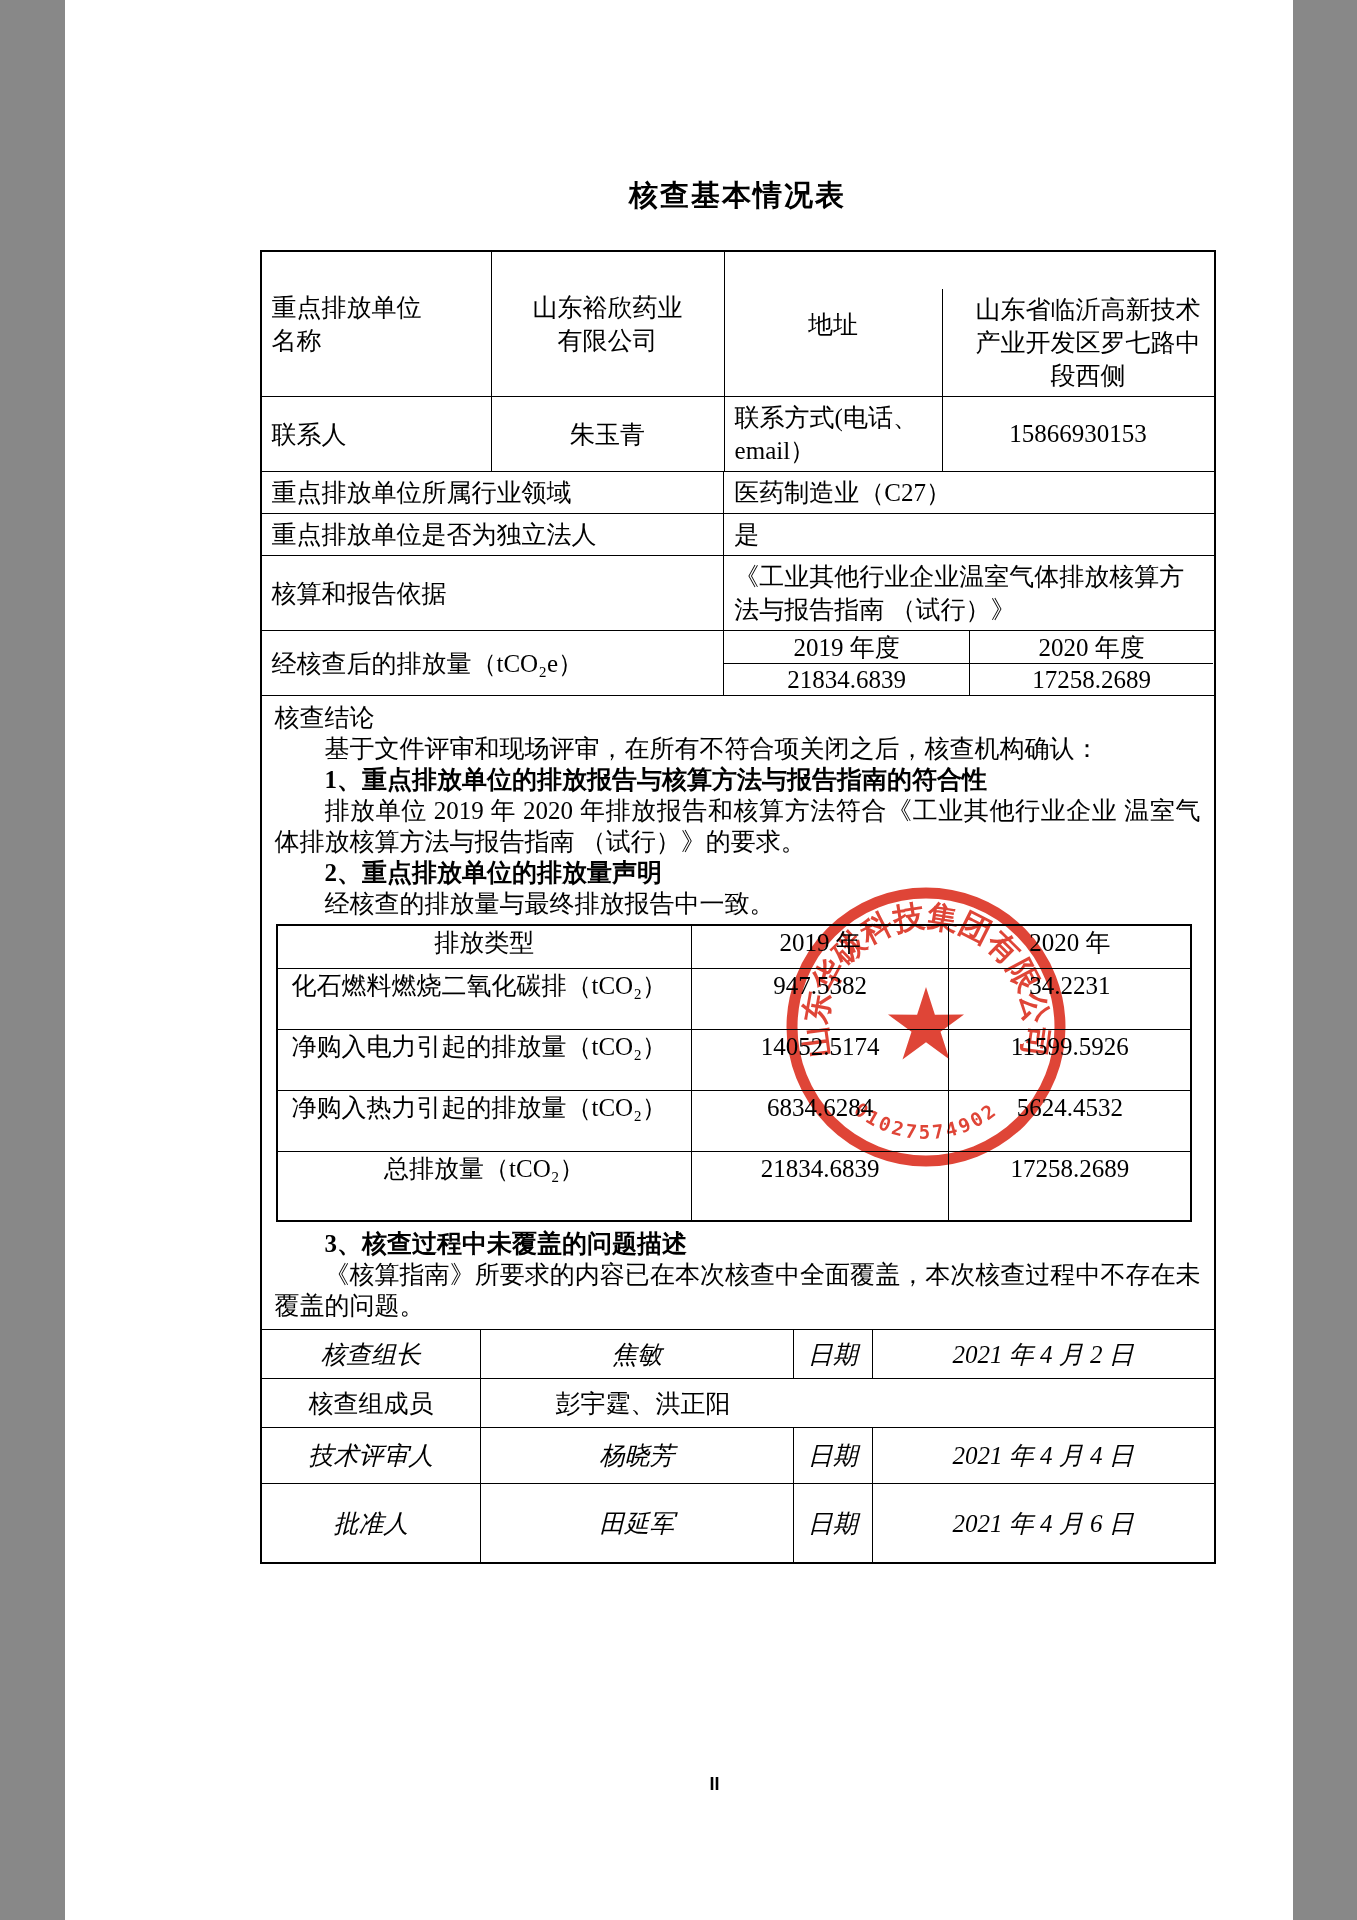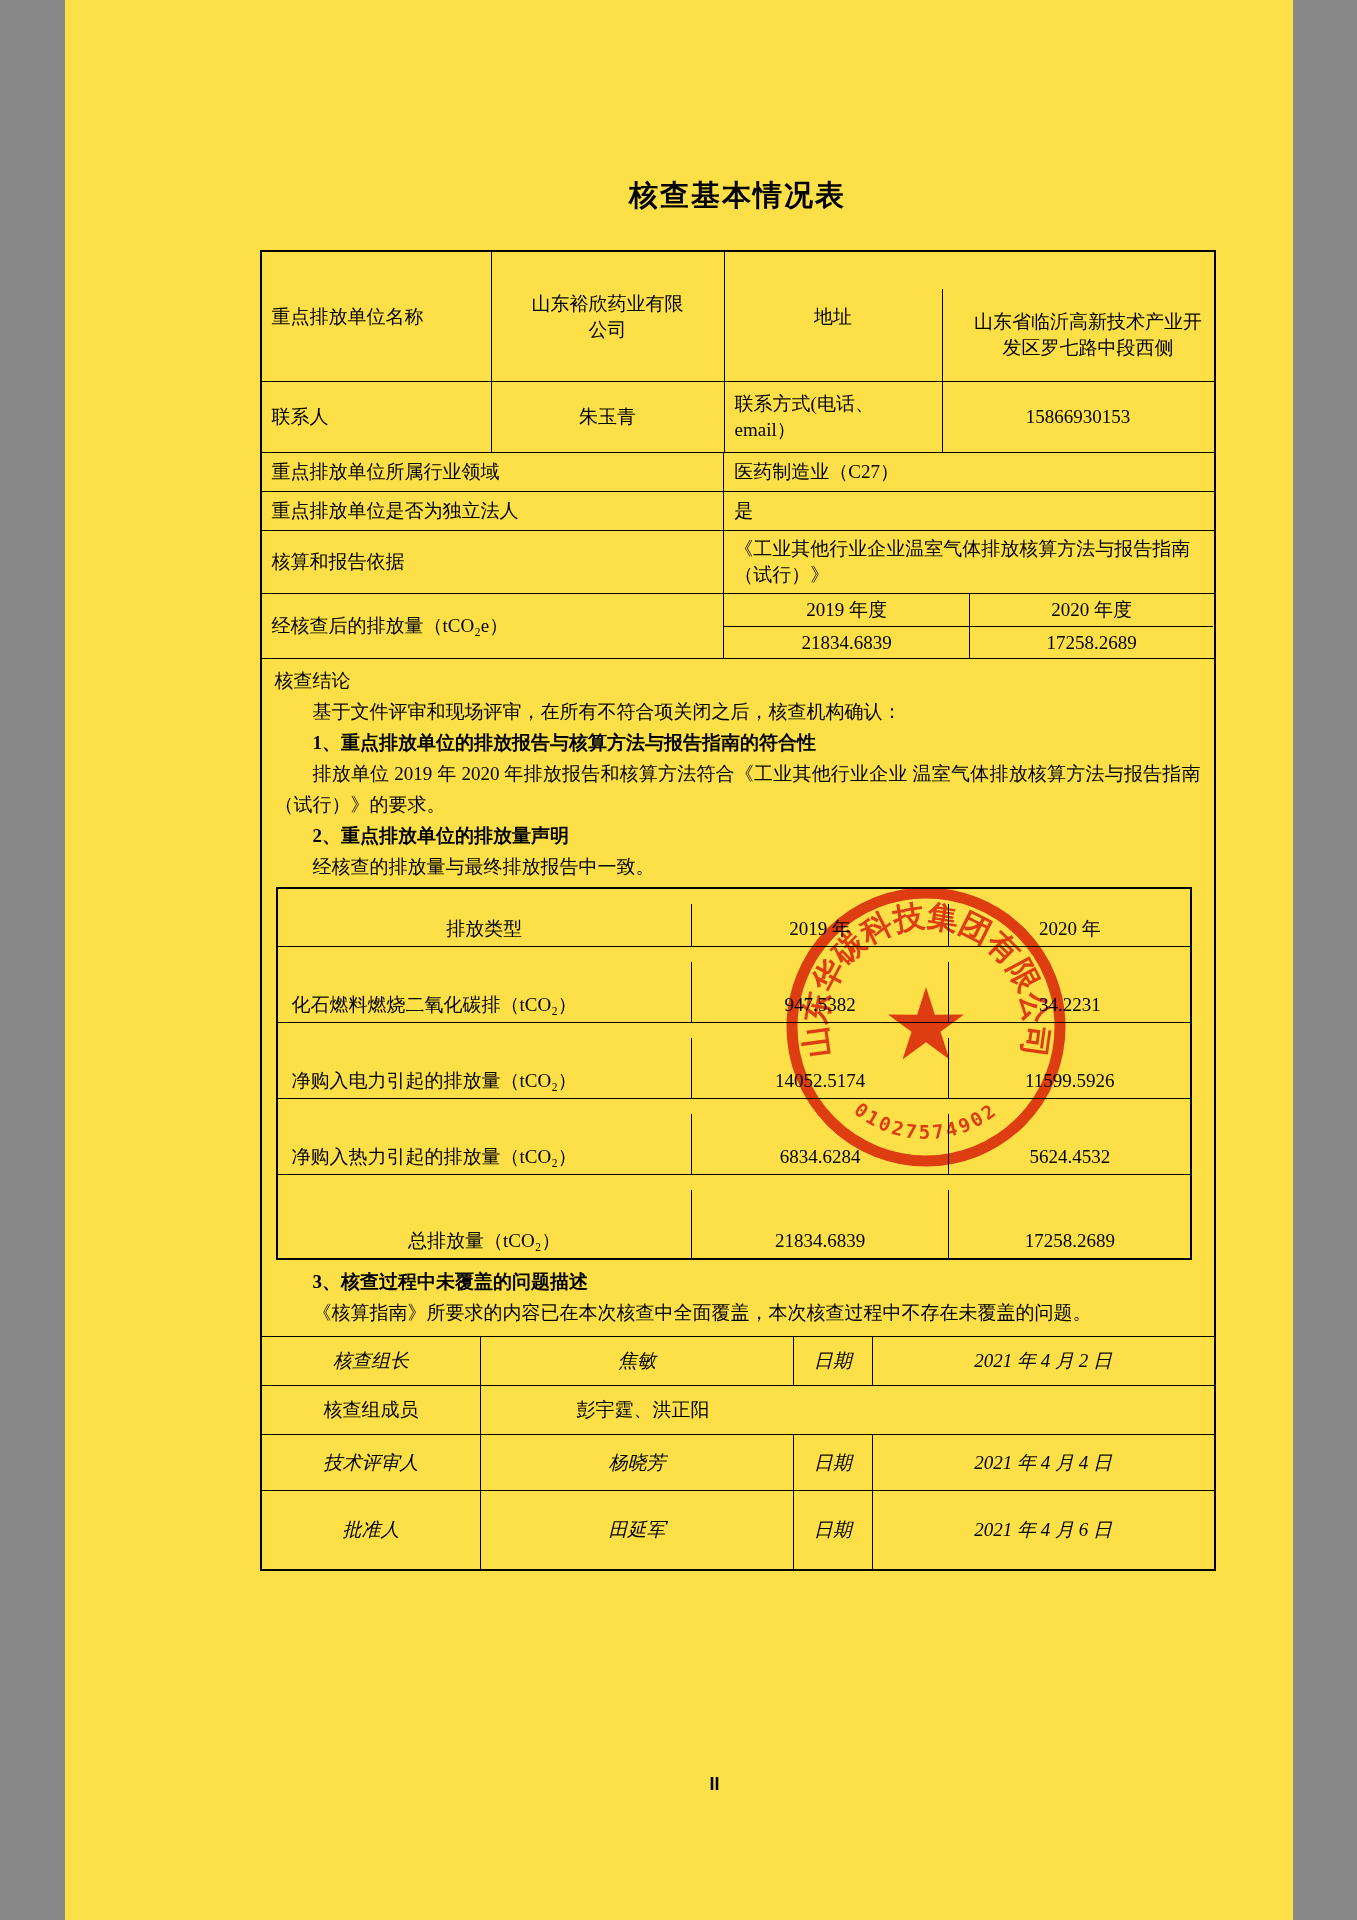--- a/index.html
+++ b/index.html
@@ -1,39 +1,39 @@
 <!DOCTYPE html>
 <html><head>
 <meta charset="utf-8">
 <style>
   * { margin: 0; padding: 0; box-sizing: border-box; }
   html, body { background: #888; }
   .page {
     position: relative;
     width: 1228px;
     height: 1920px;
-    background: #fde047;
+    background: #ffffff;
     margin: 0 auto;
     font-family: "Liberation Serif", "DejaVu Serif", serif;
     color: #000;
     overflow: hidden;
   }
   .doc-title {
     position: absolute;
     left: 195px; top: 176px; width: 956px;
     text-align: center;
     font-size: 29px;
     font-weight: bold;
     letter-spacing: 2px;
   }
   .main-table {
     position: absolute;
     left: 195px; top: 250px; width: 956px;
     border: 2px solid #000;
-    font-size: 19px;
+    font-size: 25px;
   }
   .trow { display: grid; border-top: 1.5px solid #000; }
   .trow.first { border-top: none; }
   .cols-a { grid-template-columns: 24.06% 24.48% 22.9% 28.56%; }
   .cols-b { grid-template-columns: 48.5% 51.5%; }
   .cols-e1 { grid-template-columns: 23% 32.8% 8.3% 35.9%; font-style: italic; }
   .cols-e2 { grid-template-columns: 23% 77%; font-family: Liberation Mono, monospace; }
   .cell {
     border-left: 1.5px solid #000;
     display: flex;
@@ -67,22 +67,22 @@
   
   .conclusion { border-top: 1.5px solid #000; padding: 6px 13px 8px 13px; line-height: 31px; }
   .para { text-indent: 2em; text-align: justify; }
   .para-bold { text-indent: 2em; font-weight: bold; }
   
   .etable { border: 2px solid #000; margin: 5px 0 6px 1px; width: 99%; }
   .erow { display: grid; grid-template-columns: 45.3% 28.2% 26.5%; border-top: 1.5px solid #000; }
   .erow.first { border-top: none; }
   .ecell {
     border-left: 1.5px solid #000;
-    display: flex; align-items: flex-end; justify-content: center;
-    text-align: center; padding: 4px 8px; line-height: 26px; margin-top: 15px;
+    display: flex; align-items: flex-start; justify-content: center;
+    text-align: center; padding: 4px 8px; line-height: 26px;
   }
   .ecell:first-child { border-left: none; }
   .ecell.left { justify-content: flex-start; text-align: left; padding-left: 14px; }
   .eh-head { min-height: 42px; }
   .eh-row  { min-height: 60px; }
   .eh-last { min-height: 68px; }
   .sig-merged-inner { width: 42.6%; text-align: center; }
   
   .stamp {
     position: absolute;

